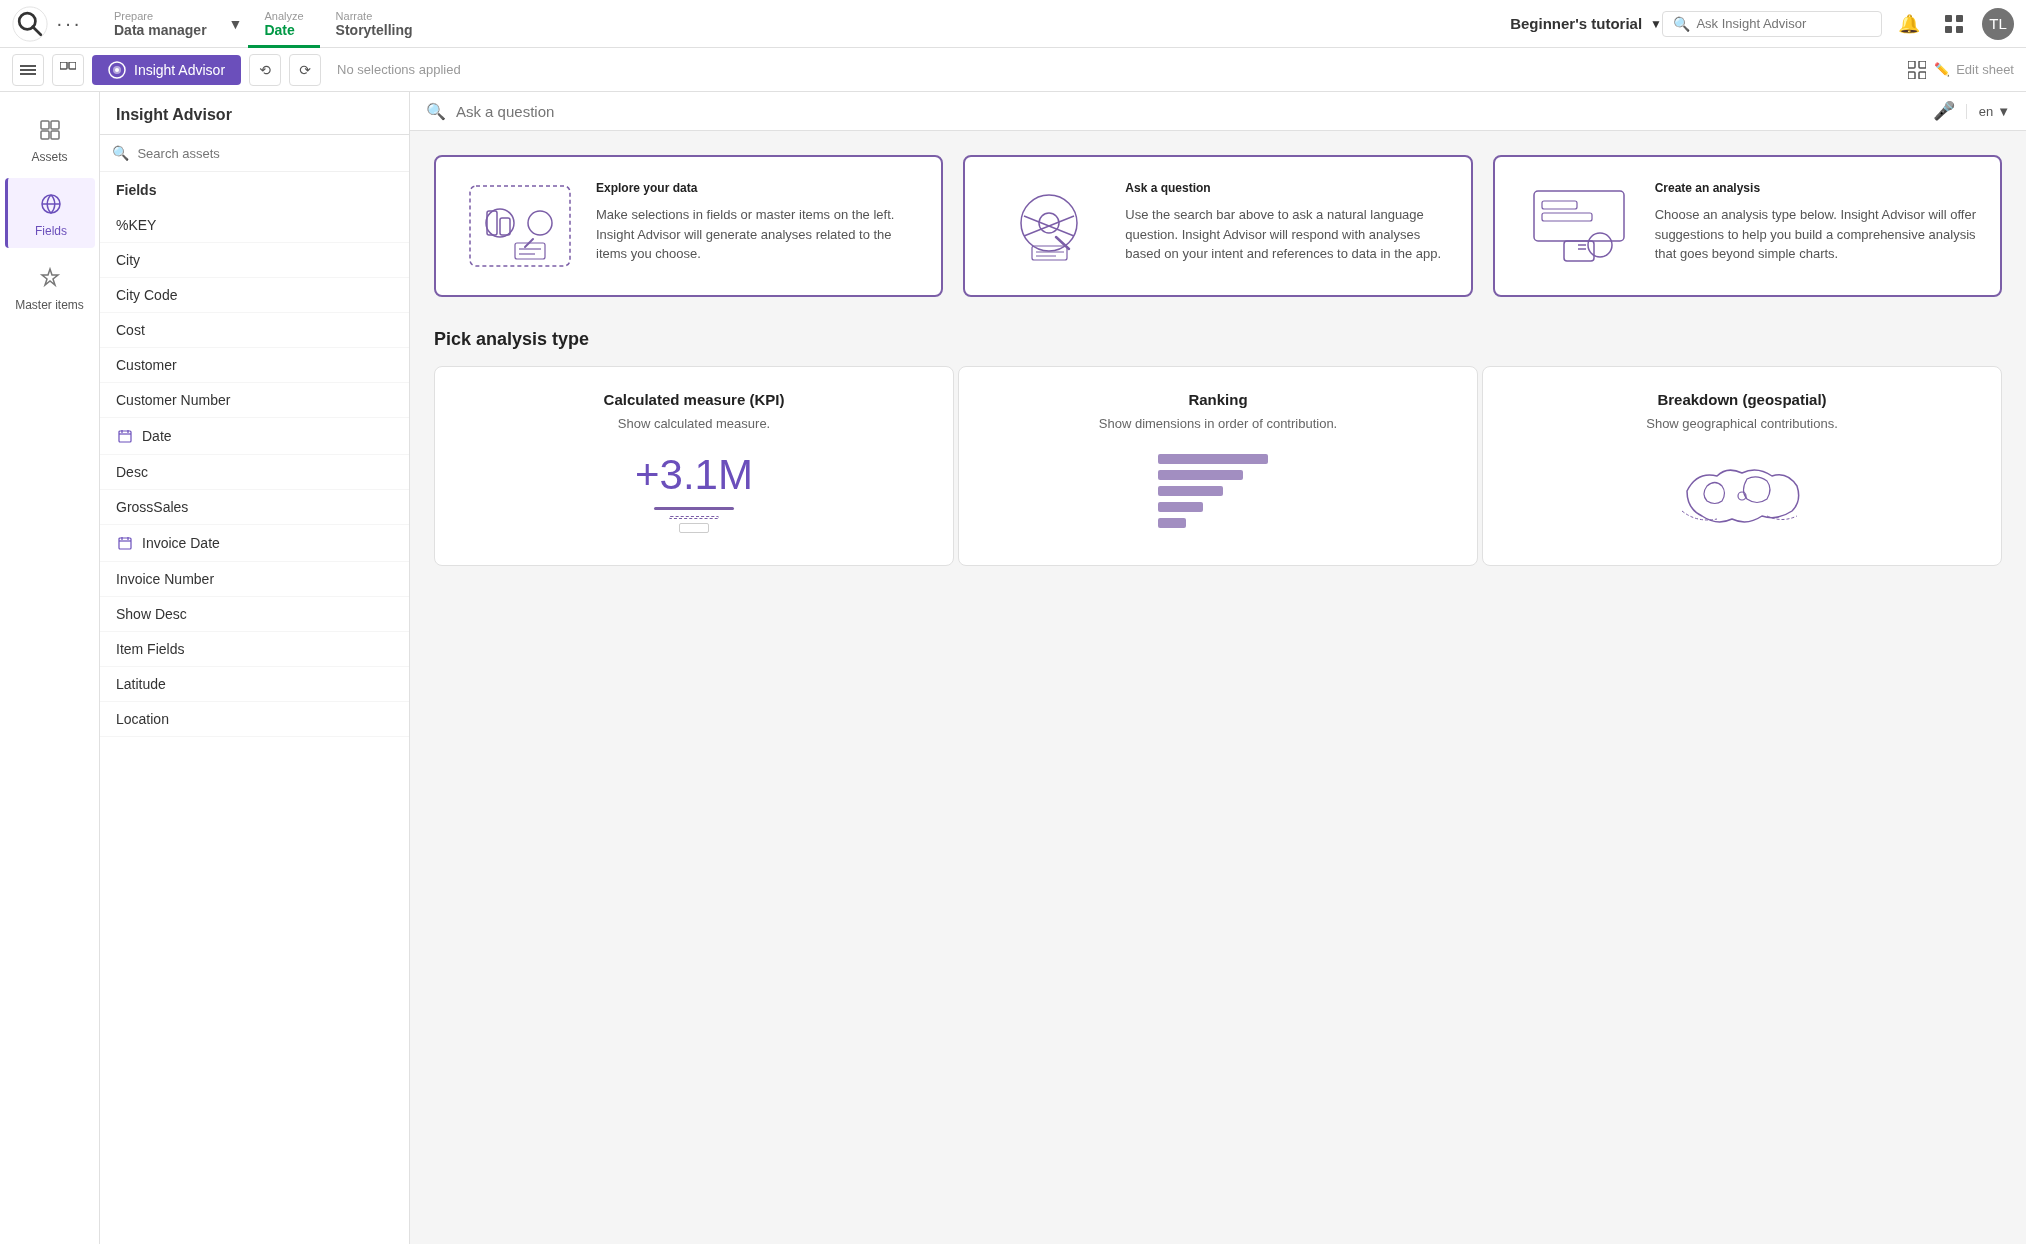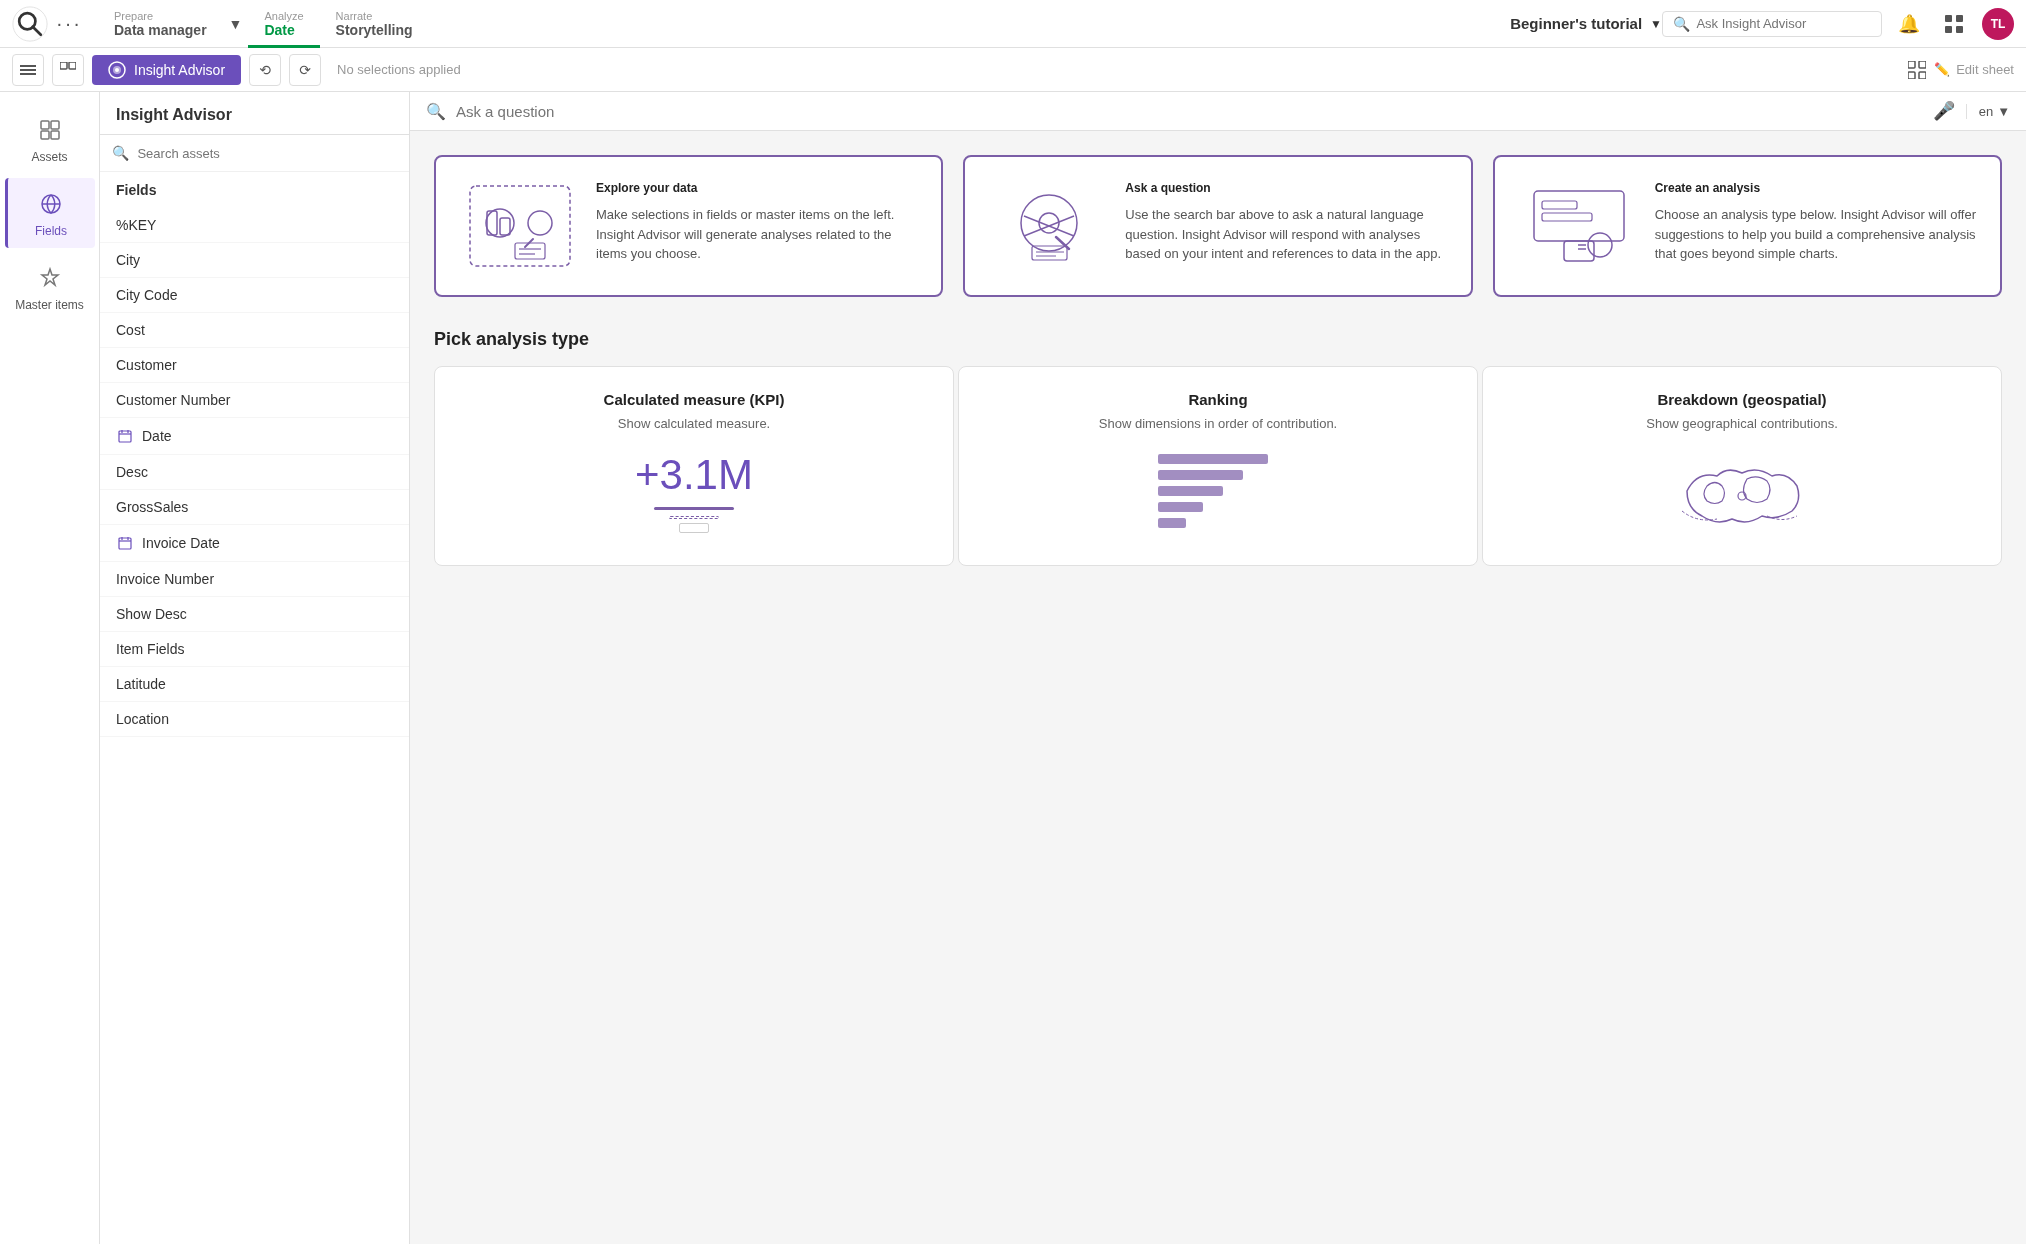--- a/index.html
+++ b/index.html
@@ -20,21 +20,21 @@
     .nav-tab.active-tab::after { content: ''; position: absolute; bottom: 0; left: 0; right: 0; height: 3px; background: #009845; }
     .nav-tab .tab-label { font-size: 11px; color: #999; }
     .nav-tab-arrow { display: flex; align-items: center; padding: 0 6px; color: #555; }
     .nav-center { display: flex; align-items: center; gap: 8px; }
     .app-title { font-weight: 600; font-size: 15px; cursor: pointer; }
     .chevron-down { font-size: 12px; }
     .nav-right { display: flex; align-items: center; gap: 12px; margin-left: auto; }
     .search-bar-top { display: flex; align-items: center; border: 1px solid #ddd; border-radius: 4px; padding: 4px 10px; gap: 6px; width: 220px; }
     .search-bar-top input { border: none; outline: none; font-size: 13px; color: #777; width: 100%; background: transparent; }
     .icon-btn { width: 32px; height: 32px; display: flex; align-items: center; justify-content: center; cursor: pointer; color: #555; font-size: 18px; border-radius: 50%; }
-    .avatar { width: 32px; height: 32px; border-radius: 50%; background: #be185d; color: #fff; display: flex; align-items: center; justify-content: center; font-size: 12px; font-weight: 700; cursor: pointer; }
+    .avatar { width: 32px; height: 32px; border-radius: 50%; background: #737373; color: #fff; display: flex; align-items: center; justify-content: center; font-size: 15px; font-weight: 400; cursor: pointer; }
 
     
     .toolbar2 {
       display: flex; align-items: center; background: #fff; border-bottom: 1px solid #e0e0e0;
       height: 44px; padding: 0 12px; gap: 8px;
     }
     .insight-tab {
       display: flex; align-items: center; gap: 8px; background: #6b4fbb; color: #fff;
       padding: 6px 16px; border-radius: 4px; cursor: pointer; font-size: 14px; font-weight: 500;
     }

